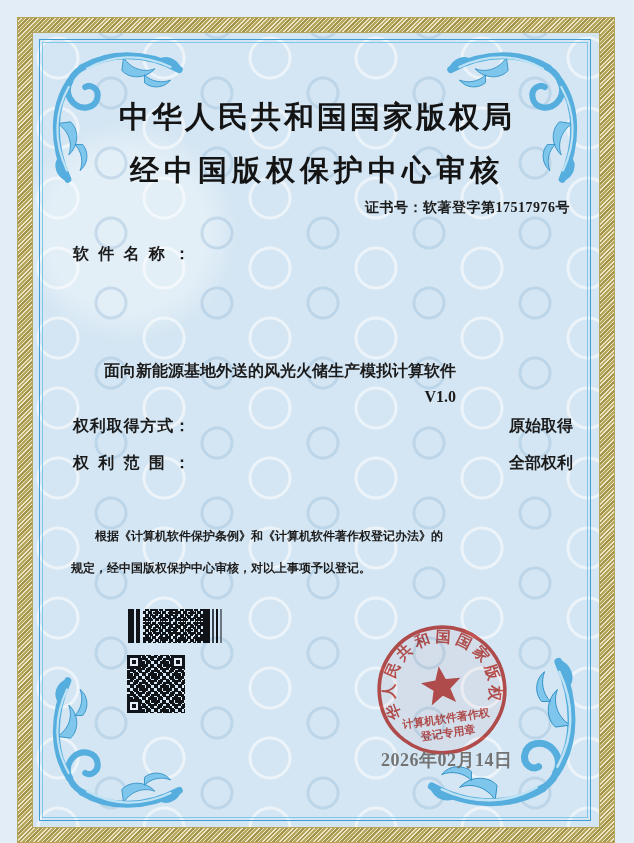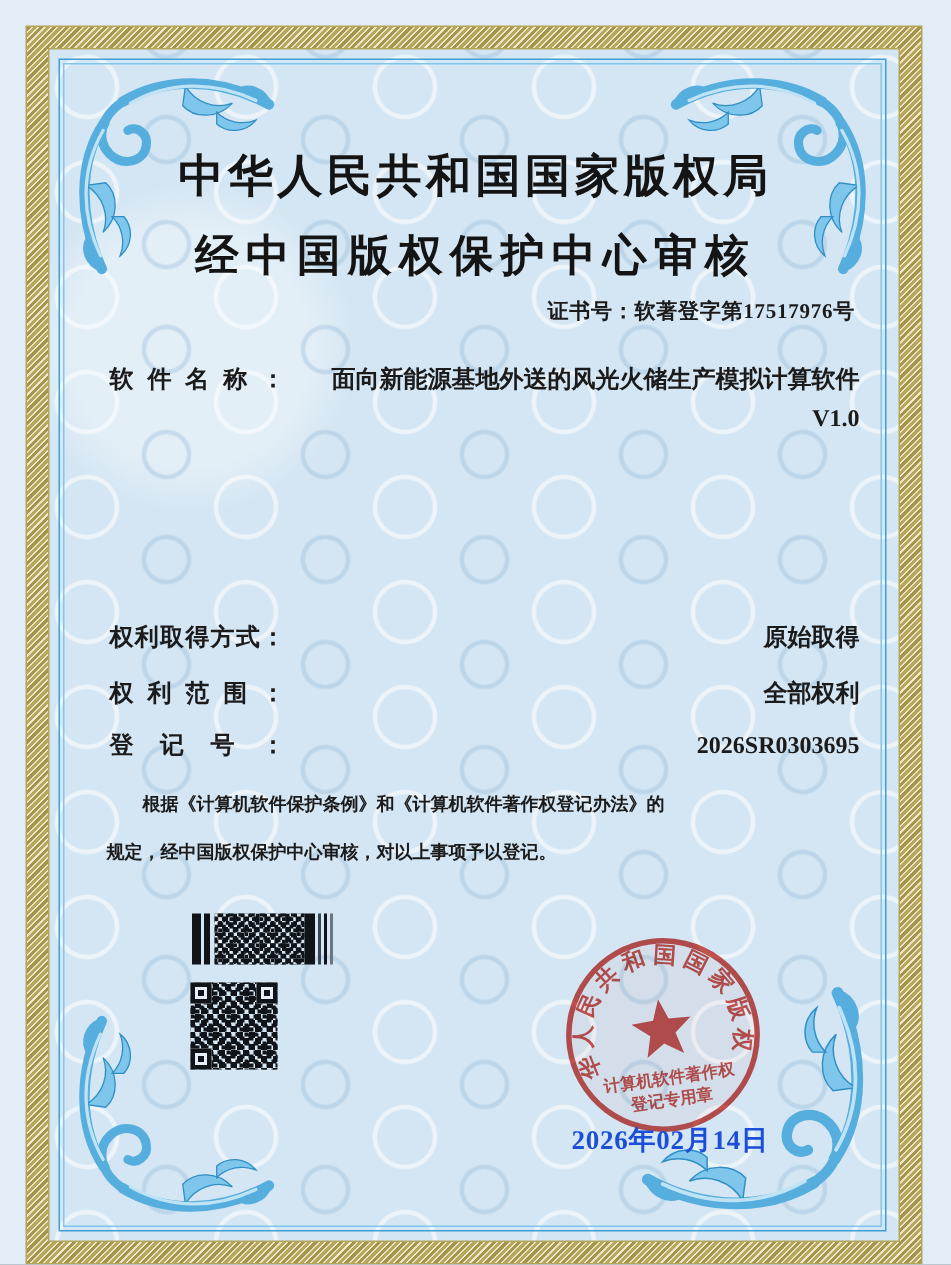--- a/index.html
+++ b/index.html
@@ -40,21 +40,21 @@
   
   .title{position:absolute; left:0; right:0; top:97px; text-align:center; font-weight:900; color:#141414;}
   .title .l1{font-size:30px; letter-spacing:3px;}
   .title .l2{font-size:29px; letter-spacing:5px; margin-top:13px;}
   .certno{position:absolute; right:64px; top:199px; font-size:14px; font-weight:700; letter-spacing:.5px;text-align:center;}
   
   .row{position:absolute; left:73px; width:500px; display:flex; font-size:16px; font-weight:700; line-height:1.6;}
   .row .lbl{width:117px; flex:0 0 117px; text-align:justify; text-align-last:justify;}
   .row .val{margin-left:11px; width:372px;text-align:right;}
   .pre{white-space:pre-line;}
-  .r-name{top:241px;} .r-owner{top:309px;} .r-acq{top:413px;} .r-scope{top:450px;} .r-reg{top:485px;}
+  .r-name{top:241px;flex-direction:column;} .r-owner{top:309px;} .r-acq{top:413px;} .r-scope{top:450px;} .r-reg{top:485px;}
   
   .statement{position:absolute; left:71px; top:520px; width:500px;
     font-size:12px; font-weight:700; line-height:2.7; text-indent:2em; white-space:pre-line;}
   
   .barcode{position:absolute; left:128px; top:609px; width:97px; height:34px;}
   .barcode .bc-l{position:absolute; left:0; top:0; bottom:0; width:15px;
     background:linear-gradient(90deg,#101418 0 6px,rgba(0,0,0,0) 6px 8px,#101418 8px 12px,rgba(0,0,0,0) 12px 15px);}
   .barcode .bc-m{position:absolute; left:15px; right:22px; top:0; bottom:0;
     background:
       repeating-conic-gradient(#101418 0 25%, rgba(0,0,0,0) 0 50%) 0 0/5px 5px,
@@ -65,21 +65,21 @@
   .qr{position:absolute; left:127px; top:655px; width:58px; height:58px;
     background:
       repeating-conic-gradient(#101418 0 25%, rgba(0,0,0,0) 0 50%) 0 0/6px 6px,
       repeating-conic-gradient(#101418 0 25%, rgba(0,0,0,0) 0 50%) 3px 1px/8px 8px;}
   .qr .fp{position:absolute; width:14px; height:14px; border:3px solid #101418; background:#e6eff7; box-sizing:border-box;}
   .qr .fp::after{content:""; position:absolute; inset:2px; background:#101418;}
   .fp-tl{left:0; top:0;} .fp-tr{right:0; top:0;} .fp-bl{left:0; bottom:0;}
   
   .seal{position:absolute; left:374px; top:622px; width:136px; height:136px;
     transform:rotate(-8deg); opacity:.92; mix-blend-mode:multiply;}
-  .issue-date{position:absolute; left:381px; top:748px; font-size:18px; font-weight:700; letter-spacing:.5px; color:#1d4ed8;}
+  .issue-date{position:absolute; left:381px; top:748px; font-size:18px; font-weight:700; letter-spacing:.5px; color:#737373;}
 </style>
 </head>
 <body>
 
 <div class="page">
 
   <div class="cert-bg"></div>
   <div class="gold-band"></div>
   <div class="blue-border"></div>
 
@@ -185,22 +185,20 @@
     <div class="lbl">权利取得方式：</div>
     <div class="val">原始取得</div>
   </div>
 
   <div class="row r-scope">
     <div class="lbl">权利范围：</div>
     <div class="val">全部权利</div>
   </div>
 
   <div class="row r-reg">
-    <div class="lbl">登记号：</div>
-    <div class="val">2026SR0303695</div>
   </div>
 
   <div class="statement">根据《计算机软件保护条例》和《计算机软件著作权登记办法》的
 规定，经中国版权保护中心审核，对以上事项予以登记。</div>
 
   <div class="barcode">
     <div class="bc-l"></div>
     <div class="bc-m"></div>
     <div class="bc-r"></div>
   </div>

